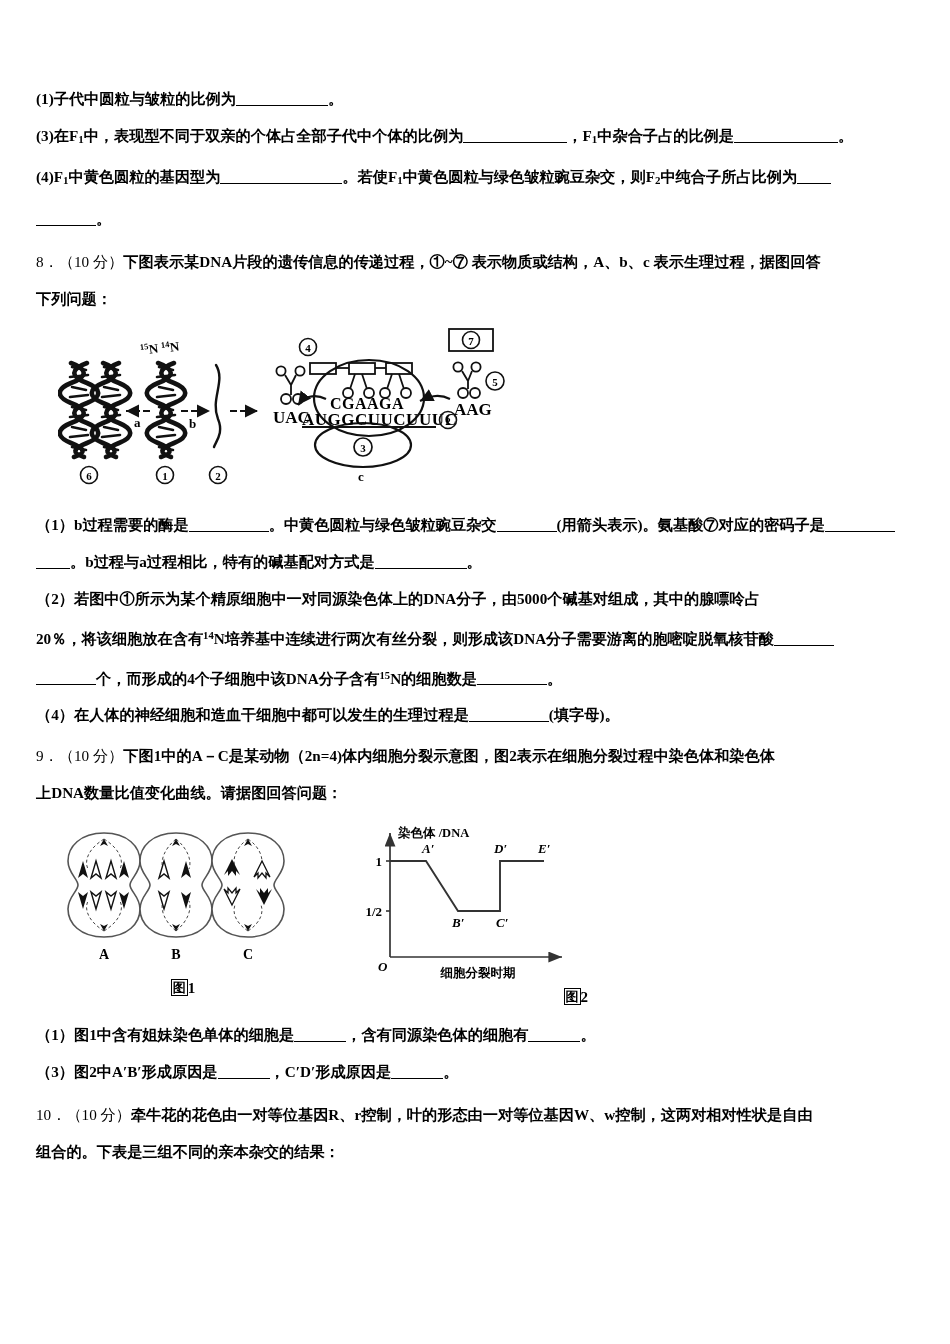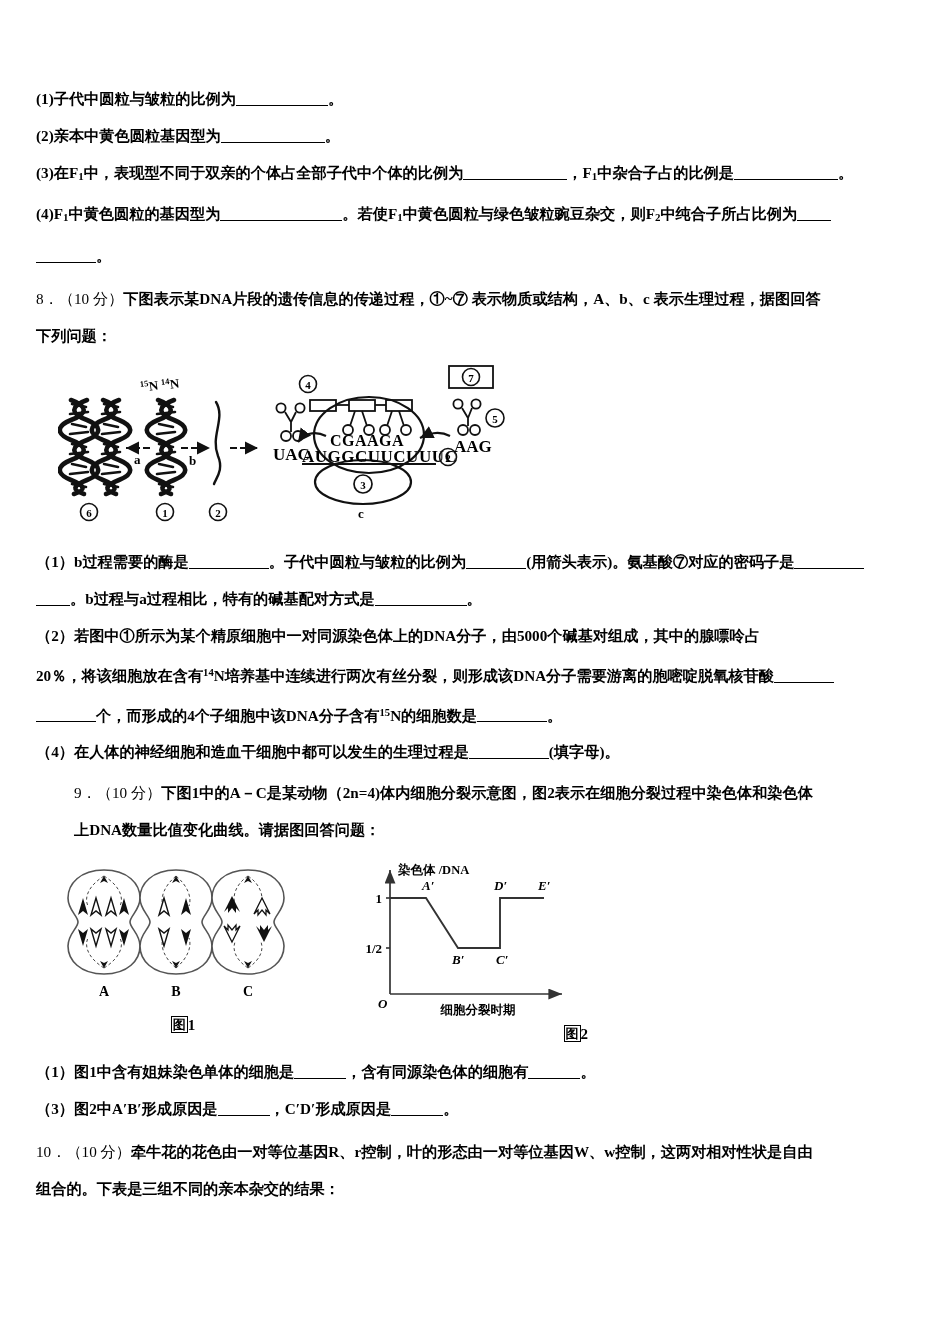--- a/index.html
+++ b/index.html
@@ -112,23 +112,20 @@
 </head>
 <body>
 
 <div class="page">
 <div class="content">
 
   <div class="para">
     <span>(1)</span><span>子代中圆粒与皱粒的比例为</span><span class="blank b9"></span><span>。</span>
   </div>
 
-  <div class="para">
-    <span>(2)</span><span>亲本中黄色圆粒基因型为</span><span class="blank b10"></span><span>。</span>
-  </div>
 
   <div class="para">
     <span>(3)</span><span>在F</span><span class="sub">1</span><span>中，表现型不同于双亲的个体占全部子代中个体的比例为</span><span class="blank b10"></span><span>，</span><span>F</span><span class="sub">1</span><span>中杂合子占的比例是</span><span class="blank b10"></span><span>。</span>
   </div>
 
   <div class="para">
     <span>(4)</span><span>F</span><span class="sub">1</span><span>中黄色圆粒的基因型为</span><span class="blank b12"></span><span>。若使F</span><span class="sub">1</span><span>中黄色圆粒与绿色皱粒豌豆杂交，则F</span><span class="sub">2</span><span>中纯合子所占比例为</span><span class="blank b3"></span><br><span class="blank b6"></span><span>。</span>
   </div>
 
   <div class="para q" style="margin-top:6px;">
@@ -245,33 +242,33 @@
 
       <rect x="391" y="6" width="44" height="22" fill="none" stroke="#111" stroke-width="1.8"></rect>
       <circle cx="413" cy="17" r="8.5" fill="none" stroke="#111" stroke-width="1.6"></circle>
       <text x="413" y="22" text-anchor="middle" font-size="11" font-weight="bold">7</text>
 
       <path d="M392,76 C 380,70 370,74 362,78" fill="none" stroke="#111" stroke-width="2.2" marker-end="url(#arrowsm2)"></path>
     </svg>
   </div>
 
   <div class="para" style="margin-top:8px;">
-    <span>（1）</span><span>b过程需要的酶是</span><span class="blank b8"></span><span>。子代中圆粒与皱粒的比例为</span><span class="blank b6"></span><span>(用箭头表示)。氨基酸⑦对应的密码子是</span><span class="blank b7"></span><br><span class="blank b3"></span><span>。b过程与a过程相比，特有的碱基配对方式是</span><span class="blank b9"></span><span>。</span>
+    <span>（1）</span><span>b过程需要的酶是</span><span class="blank b8"></span><span>。中黄色圆粒与绿色皱粒豌豆杂交</span><span class="blank b6"></span><span>(用箭头表示)。氨基酸⑦对应的密码子是</span><span class="blank b7"></span><br><span class="blank b3"></span><span>。b过程与a过程相比，特有的碱基配对方式是</span><span class="blank b9"></span><span>。</span>
   </div>
 
   <div class="para">
     <span>（2）</span><span>若图中①所示为某个精原细胞中一对同源染色体上的DNA分子，由5000个碱基对组成，其中的腺嘌呤占</span><br><span>20％，将该细胞放在含有</span><span class="sup">14</span><span>N培养基中连续进行两次有丝分裂，则形成该DNA分子需要游离的胞嘧啶脱氧核苷酸</span><span class="blank b6"></span><br><span class="blank b6"></span><span>个，而形成的4个子细胞中该DNA分子含有</span><span class="sup">15</span><span>N的细胞数是</span><span class="blank b7"></span><span>。</span>
   </div>
 
 
   <div class="para">
     <span>（4）</span><span>在人体的神经细胞和造血干细胞中都可以发生的生理过程是</span><span class="blank b8"></span><span>(填字母)。</span>
   </div>
 
-  <div class="para q" style="margin-top:4px;margin-left:38px;">
+  <div class="para q" style="margin-top:4px;">
     <span class="qnum">9．</span><span class="qnum">（10 分）</span><span>下图1中的A－C是某动物（2n=4)体内细胞分裂示意图，图2表示在细胞分裂过程中染色体和染色体</span><br><span>上DNA数量比值变化曲线。请据图回答问题：</span>
   </div>
 
   <div class="figrow" style="margin-top:8px;">
     <div style="width:290px; margin-left:22px;">
       <div class="fig-cells">
         <svg width="250" height="150" viewBox="0 0 250 150">
           <defs>
 
             <g id="chrSolidUp">

